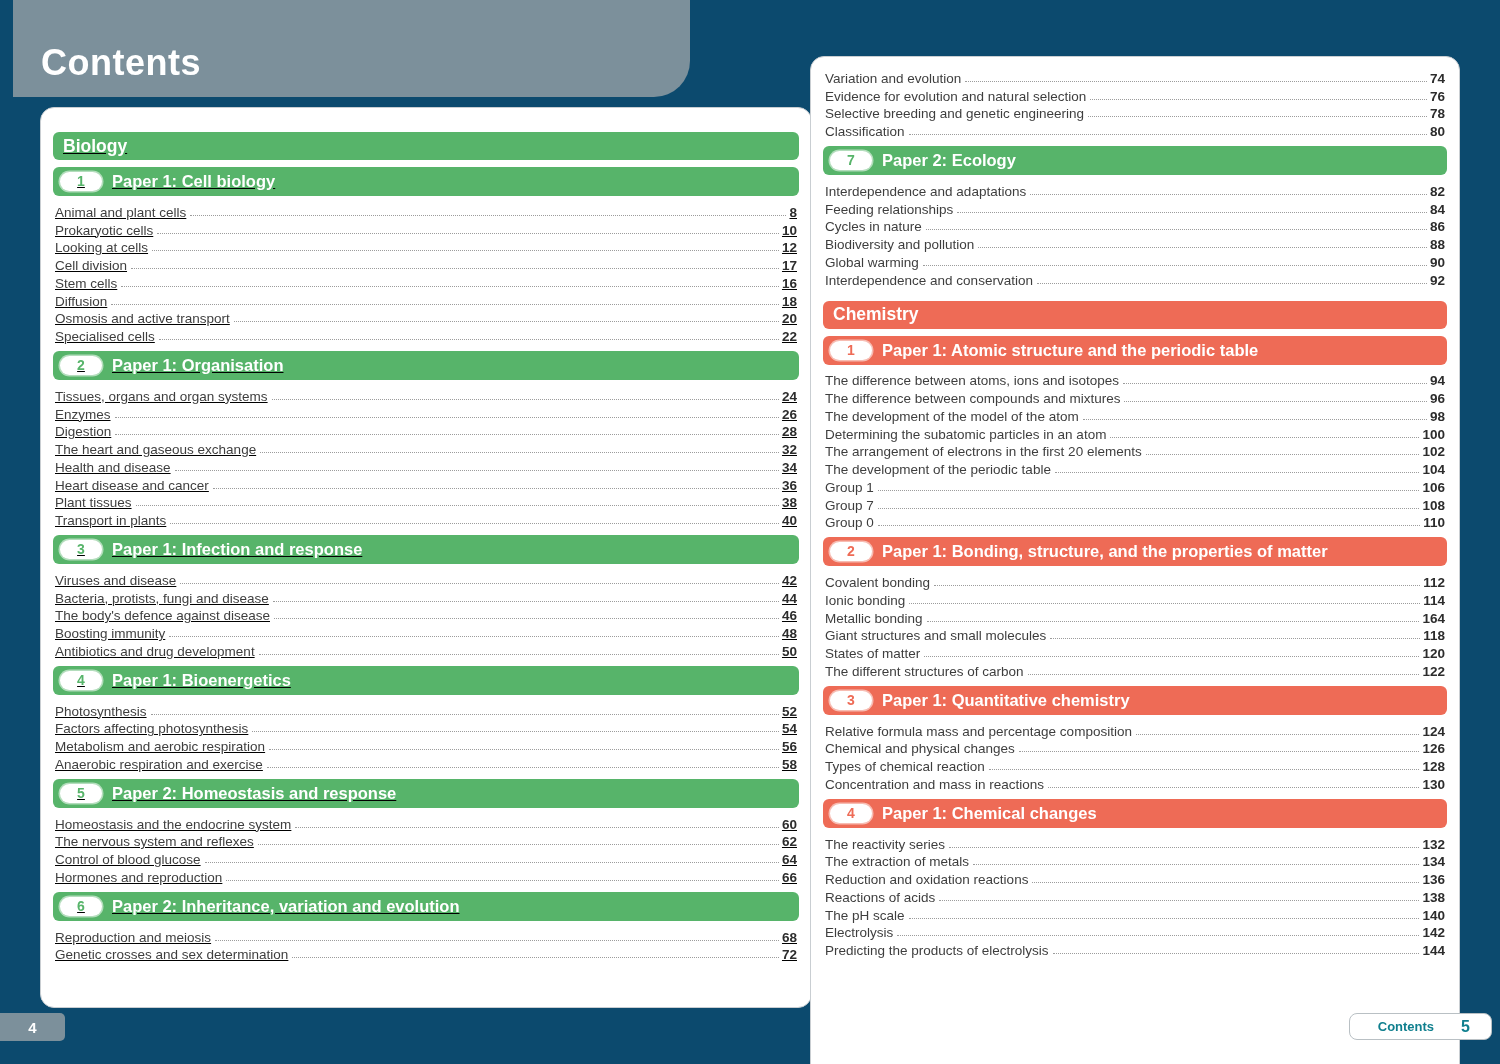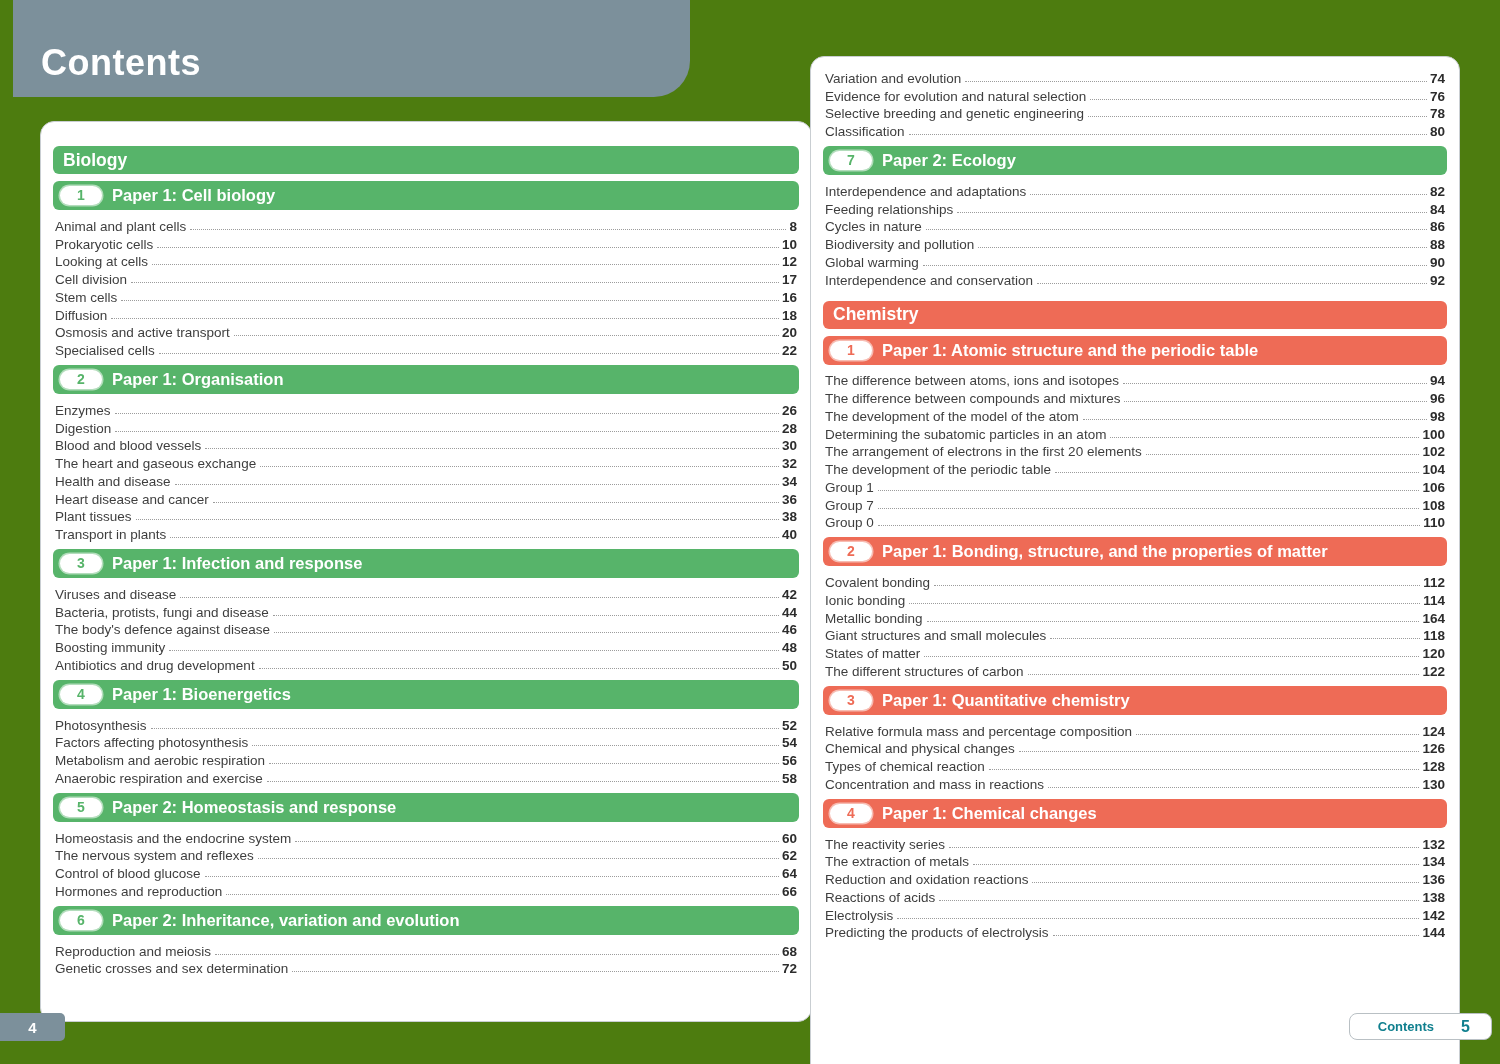--- a/index.html
+++ b/index.html
@@ -1,20 +1,20 @@
 <!DOCTYPE html>
 <html style="--green: #57b46a; --red: #ee6b56; --slate: #7c909b; --teal: #0f7f8e;"><head>
 <meta charset="utf-8">
 <style>
   html, body { margin: 0; padding: 0; background: #ffffff; }
   .sheet {
     position: relative;
     width: 1500px;
     height: 1064px;
-    background: #4d7c0f;
+    background: #0c4a6e;
     font-family: "Liberation Sans", sans-serif;
     overflow: hidden;
   }
 
   
   .top-header {
     position: absolute;
     left: 13px; top: 0;
     width: 677px; height: 97px;
     background: var(--slate, #7c909b);
@@ -33,21 +33,21 @@
   }
 
   
   .page {
     position: absolute;
     background: #ffffff;
     border: 1.5px solid #c9ced2;
     border-radius: 14px;
     box-sizing: border-box;
   }
-  .page-left  { left: 40px;  top: 121px; width: 772px; height: 901px; }
+  .page-left  { left: 40px;  top: 107px; width: 772px; height: 901px; text-decoration: underline; }
   .page-right { left: 810px; top: 56px;  width: 650px; height: 1060px; }
   .page-body {
     padding: 11px 12px;
     height: 100%;
     box-sizing: border-box;
     overflow: hidden;
   }
   .page-body > :first-child { margin-top: 0; }
 
   
@@ -178,33 +178,33 @@
         <div class="toc-row">
           <span class="toc-title">Specialised cells</span>
           <span class="toc-dots"></span>
           <span class="toc-page">22</span>
         </div>
         <div class="banner paper biology">
           <span class="badge">2</span>
           <span class="banner-label">Paper 1: Organisation</span>
         </div>
         <div class="toc-row">
+          <span class="toc-title">Tissues, organs and organ systems</span>
+          <span class="toc-dots"></span>
+          <span class="toc-page">24</span>
+        </div>
+        <div class="toc-row">
           <span class="toc-title">Enzymes</span>
           <span class="toc-dots"></span>
           <span class="toc-page">26</span>
         </div>
         <div class="toc-row">
           <span class="toc-title">Digestion</span>
           <span class="toc-dots"></span>
           <span class="toc-page">28</span>
-        </div>
-        <div class="toc-row">
-          <span class="toc-title">Blood and blood vessels</span>
-          <span class="toc-dots"></span>
-          <span class="toc-page">30</span>
         </div>
         <div class="toc-row">
           <span class="toc-title">The heart and gaseous exchange</span>
           <span class="toc-dots"></span>
           <span class="toc-page">32</span>
         </div>
         <div class="toc-row">
           <span class="toc-title">Health and disease</span>
           <span class="toc-dots"></span>
           <span class="toc-page">34</span>
@@ -500,20 +500,25 @@
         </div>
         <div class="toc-row">
           <span class="toc-title">Reduction and oxidation reactions</span>
           <span class="toc-dots"></span>
           <span class="toc-page">136</span>
         </div>
         <div class="toc-row">
           <span class="toc-title">Reactions of acids</span>
           <span class="toc-dots"></span>
           <span class="toc-page">138</span>
+        </div>
+        <div class="toc-row">
+          <span class="toc-title">The pH scale</span>
+          <span class="toc-dots"></span>
+          <span class="toc-page">140</span>
         </div>
         <div class="toc-row">
           <span class="toc-title">Electrolysis</span>
           <span class="toc-dots"></span>
           <span class="toc-page">142</span>
         </div>
         <div class="toc-row">
           <span class="toc-title">Predicting the products of electrolysis</span>
           <span class="toc-dots"></span>
           <span class="toc-page">144</span>

